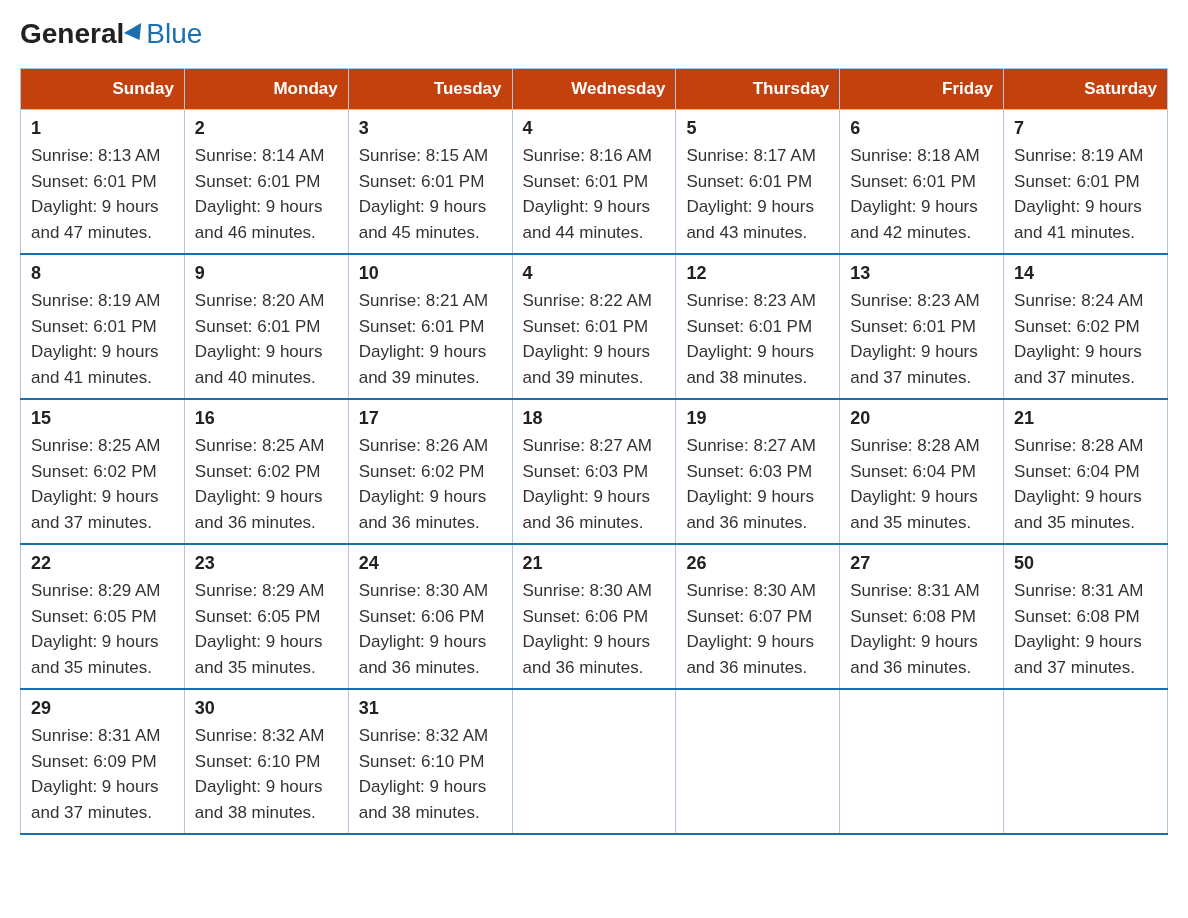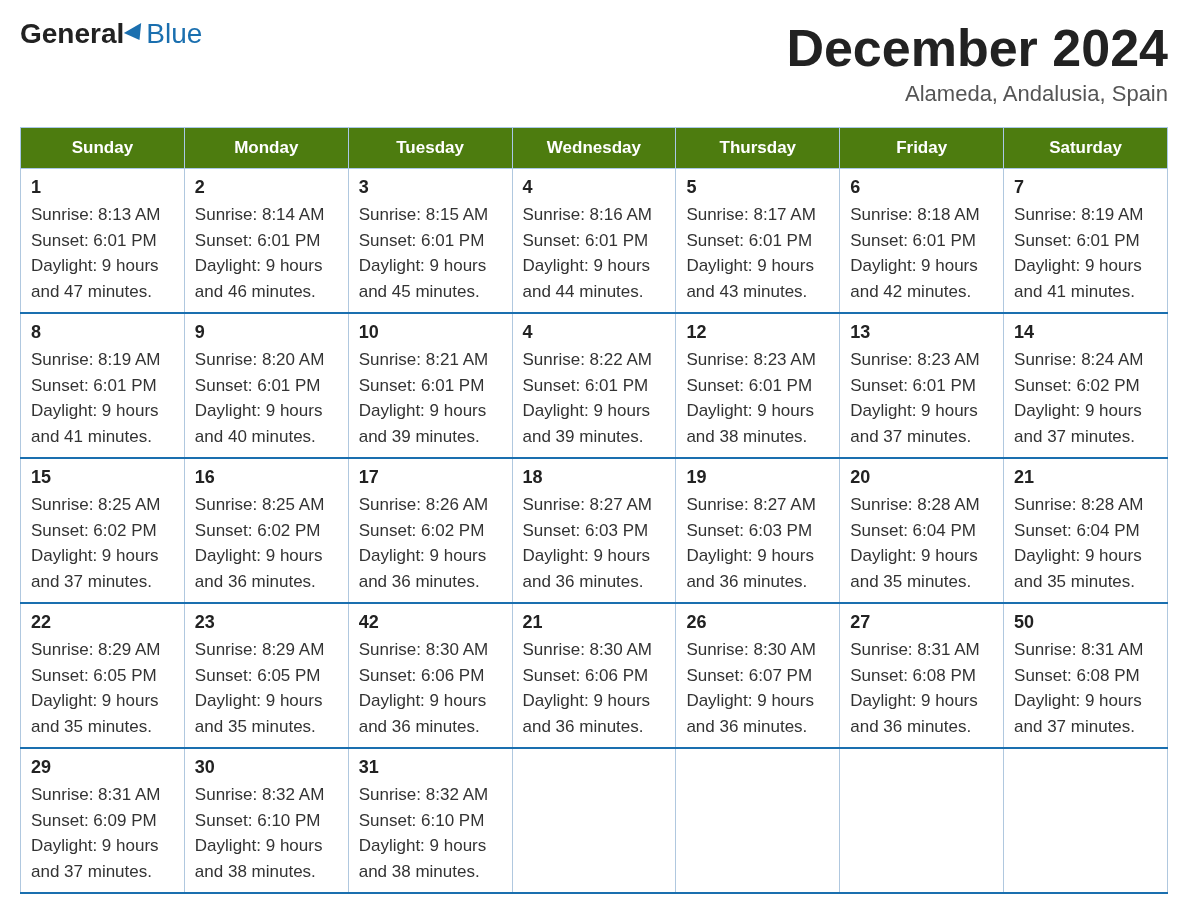--- a/index.html
+++ b/index.html
@@ -60,26 +60,26 @@
     .location {
       font-size: 22px;
       color: #555;
       margin-top: 4px;
     }
     .calendar {
       width: 100%;
       border-collapse: collapse;
     }
     .calendar thead tr th {
-      background: #4d7c0f;
+      background: #c2410c;
       color: #fff;
       font-size: 17px;
       font-weight: bold;
       padding: 10px 10px;
-      text-align: center;
+      text-align: right;
       border: 1px solid #aac8e8;
     }
     .calendar tbody tr td {
       vertical-align: top;
       border: 1px solid #b0c8df;
       padding: 8px 10px;
       width: 14.28%;
       min-height: 90px;
     }
     .day-num {
@@ -103,24 +103,20 @@
 </head>
 <body>
 
 <div class="header">
   <div class="logo">
     <div class="logo-row">
       <span class="logo-general">General</span>
       <span class="logo-triangle"></span>
     </div>
     <span class="logo-blue">Blue</span>
-  </div>
-  <div class="title-section">
-    <div class="month-title">December 2024</div>
-    <div class="location">Alameda, Andalusia, Spain</div>
   </div>
 </div>
 
 <table class="calendar">
   <thead>
     <tr>
     <th>Sunday</th>
         <th>Monday</th>
         <th>Tuesday</th>
         <th>Wednesday</th>
@@ -223,21 +219,21 @@
       <tr>
         <td>
           <div class="day-num">22</div>
           <div class="day-info">Sunrise: 8:29 AM<br>Sunset: 6:05 PM<br>Daylight: 9 hours<br>and 35 minutes.</div>
         </td>
         <td>
           <div class="day-num">23</div>
           <div class="day-info">Sunrise: 8:29 AM<br>Sunset: 6:05 PM<br>Daylight: 9 hours<br>and 35 minutes.</div>
         </td>
         <td>
-          <div class="day-num">42</div>
+          <div class="day-num">24</div>
           <div class="day-info">Sunrise: 8:30 AM<br>Sunset: 6:06 PM<br>Daylight: 9 hours<br>and 36 minutes.</div>
         </td>
         <td>
           <div class="day-num">21</div>
           <div class="day-info">Sunrise: 8:30 AM<br>Sunset: 6:06 PM<br>Daylight: 9 hours<br>and 36 minutes.</div>
         </td>
         <td>
           <div class="day-num">26</div>
           <div class="day-info">Sunrise: 8:30 AM<br>Sunset: 6:07 PM<br>Daylight: 9 hours<br>and 36 minutes.</div>
         </td>

